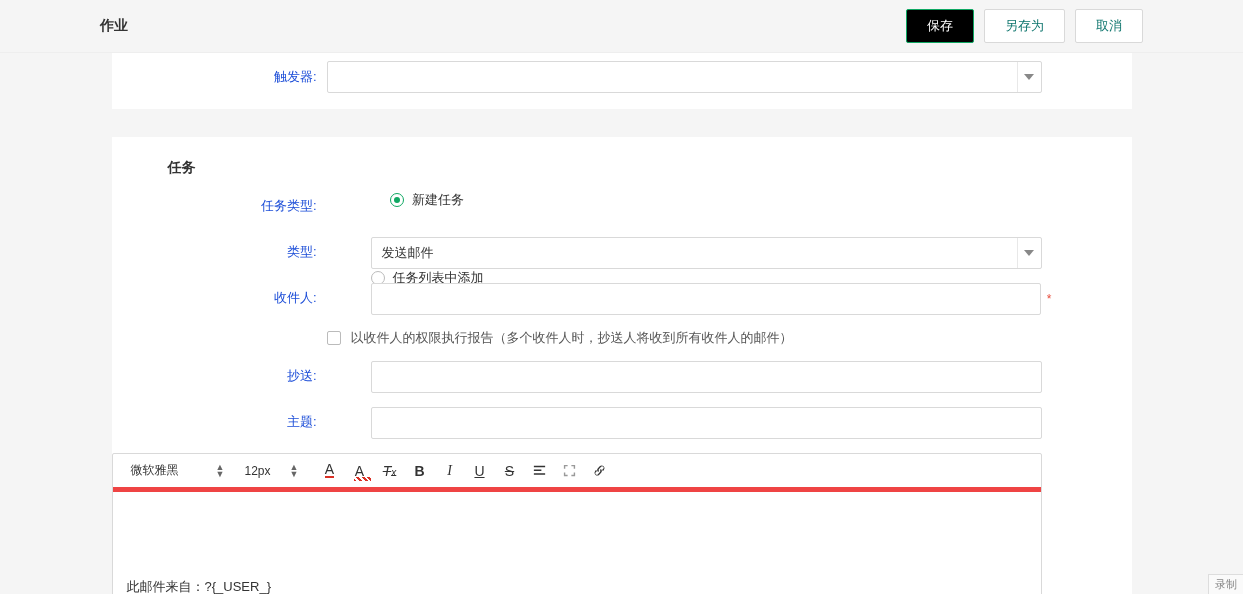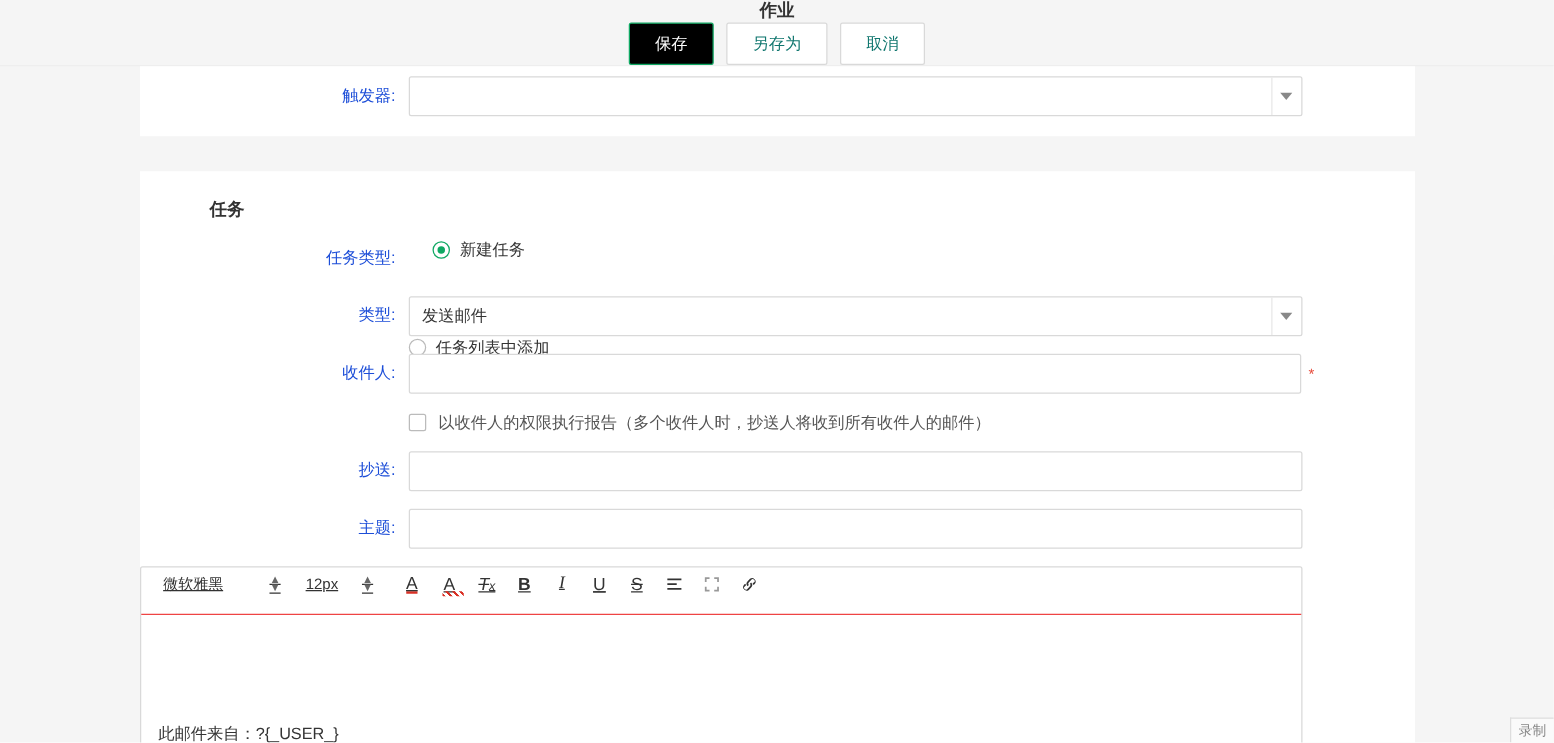--- a/index.html
+++ b/index.html
@@ -14,21 +14,20 @@
       position: relative;
     }
     .header {
       height: 53px;
       background: #f5f5f5;
       display: flex;
       align-items: center;
       justify-content: space-between;
       padding: 0 100px;
       border-bottom: 1px solid #eee;
-      flex-direction: column;
     }
     .header-title {
       font-size: 14px;
       color: #333;
       font-weight: bold;
     }
     .header-buttons { display: flex; gap: 10px; }
     .btn {
       padding: 7px 20px;
       font-size: 13px;
@@ -61,20 +60,21 @@
     .section-title {
       font-size: 14px;
       font-weight: bold;
       color: #333;
       padding: 0 0 14px 56px;
     }
     .form-row {
       display: flex;
       align-items: flex-start;
       margin-bottom: 14px;
+      gap: 44px;
     }
     .label {
       width: 215px;
       text-align: right;
       padding-right: 10px;
       color: #1d4ed8;
       font-size: 13px;
       line-height: 30px;
       flex-shrink: 0;
     }
@@ -123,25 +123,25 @@
       width: 14px; height: 14px; border: 1px solid #bbb; border-radius: 2px; cursor: pointer;
     }
     .editor-wrap { flex: 1; padding-right: 90px; }
     .editor {
       border: 1px solid #d9d9d9;
       border-radius: 2px;
       background: #fff;
     }
     .toolbar {
       height: 38px;
-      border-bottom: 1px solid #ef4444;
-      display: flex;
+      border-bottom: 5px solid #ef4444;
+      display: flex;
+      align-items: center;
       padding: 0 10px;
       gap: 4px;
-      text-decoration: underline;
     }
     .tb-select {
       display: flex; align-items: center; justify-content: space-between;
       padding: 0 8px; height: 26px; font-size: 12px; color: #333; cursor: pointer;
     }
     .tb-select.font { width: 110px; }
     .tb-select.size { width: 70px; margin-right: 6px; }
     .tb-updown { font-size: 9px; color: #666; line-height: 7px; }
     .tb-btn {
       width: 26px; height: 26px; display: flex; align-items: center; justify-content: center;

